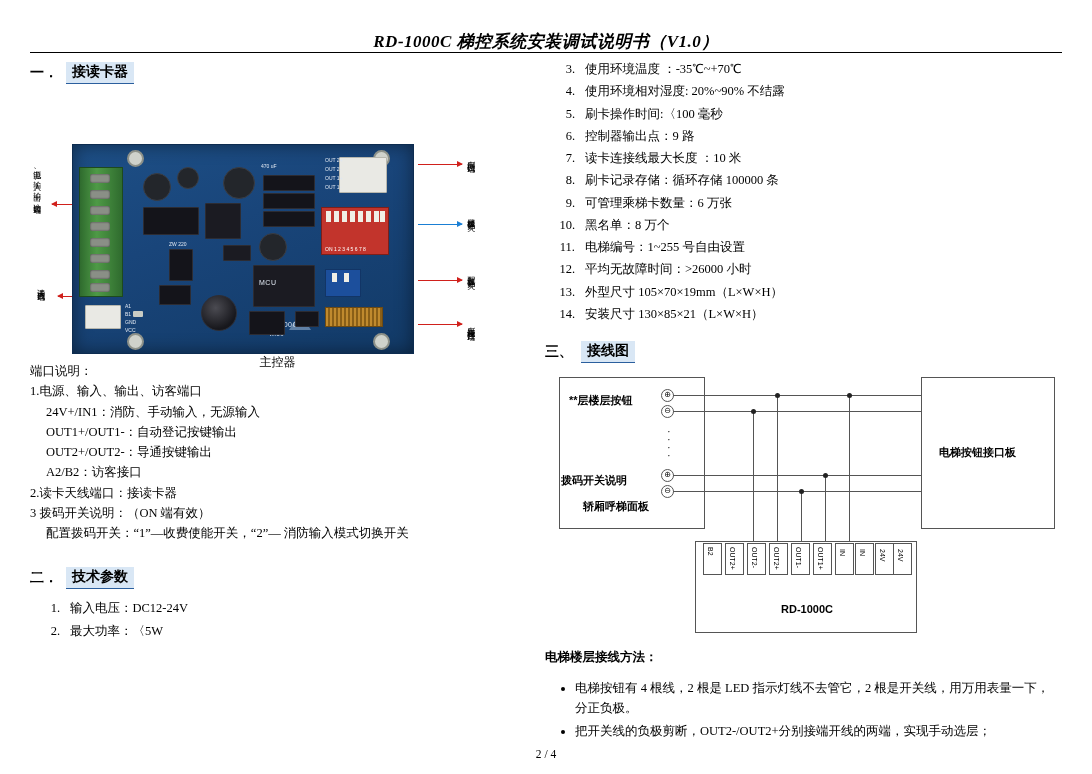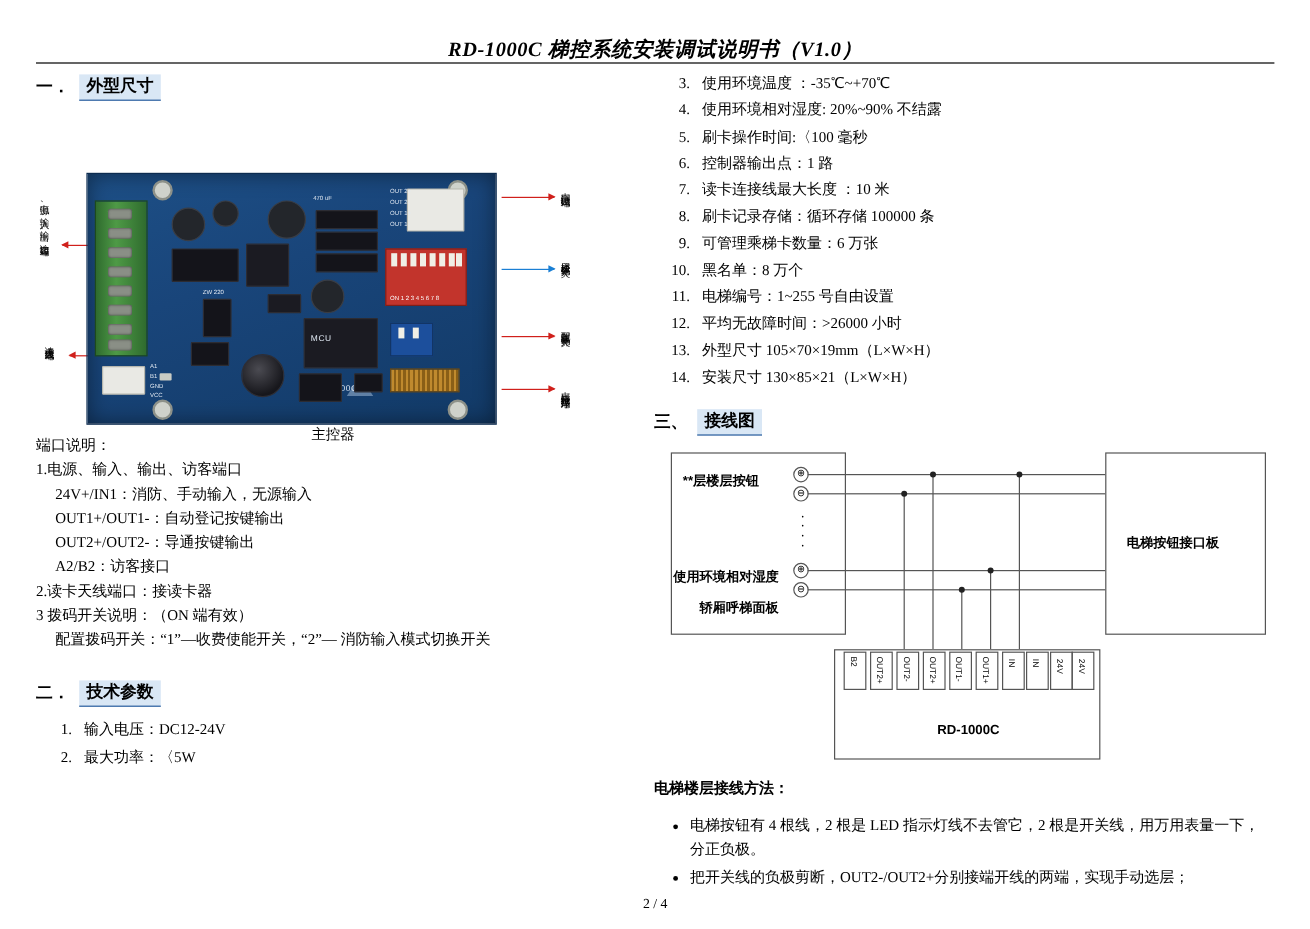--- a/index.html
+++ b/index.html
@@ -150,21 +150,21 @@
 
 <div class="page">
 
   <div class="doc-title">RD-1000C 梯控系统安装调试说明书（V1.0）</div>
   <div class="title-rule"></div>
 
   <div class="col-left">
 
     <div class="sec-head">
       <span class="sec-num">一．</span>
-      <span class="sec-name">外型尺寸</span>
+      <span class="sec-name">接读卡器</span>
     </div>
 
     <div class="board-wrap">
 
       <div class="ann vert" style="left:2px;top:72px;">电源、输入、输出、访客端口</div>
       <div class="ann vert" style="left:6px;top:190px;">读卡天线端口</div>
       <div class="arrow left" style="left:22px;top:112px;width:32px;"></div>
       <div class="arrow left" style="left:28px;top:204px;width:26px;"></div>
 
       <div class="ann vert" style="left:436px;top:62px;">出厂测试端口</div>
@@ -295,21 +295,21 @@
       <li>
           <span class="n">4.</span>
           <span class="t">使用环境相对湿度: 20%~90% 不结露</span>
         </li>
       <li>
           <span class="n">5.</span>
           <span class="t">刷卡操作时间:〈100 毫秒</span>
         </li>
       <li>
           <span class="n">6.</span>
-          <span class="t">控制器输出点：1 路</span>
+          <span class="t">控制器输出点：9 路</span>
         </li>
       <li>
           <span class="n">7.</span>
           <span class="t">读卡连接线最大长度 ：10 米</span>
         </li>
       <li>
           <span class="n">8.</span>
           <span class="t">刷卡记录存储：循环存储 100000 条</span>
         </li>
       <li>
@@ -343,21 +343,21 @@
       <span class="sec-name">接线图</span>
     </div>
 
     <div class="wire-wrap">
 
       <div class="box" style="left:14px;top:6px;width:144px;height:150px;"></div>
       <div class="wlabel b" style="left:24px;top:22px;">**层楼层按钮</div>
       <div class="term-circ" style="left:116px;top:18px;">⊕</div>
       <div class="term-circ" style="left:116px;top:34px;">⊖</div>
 
-      <div class="wlabel b" style="left:16px;top:102px;">使用环境相对湿度</div>
+      <div class="wlabel b" style="left:16px;top:102px;">拨码开关说明</div>
       <div class="term-circ" style="left:116px;top:98px;">⊕</div>
       <div class="term-circ" style="left:116px;top:114px;">⊖</div>
 
       <div class="wlabel b" style="left:38px;top:128px;">轿厢呼梯面板</div>
 
       <div style="position:absolute;left:122px;top:56px;font-size:11px;line-height:8px;">·<br>·<br>·<br>·</div>
 
       <div class="box" style="left:376px;top:6px;width:132px;height:150px;"></div>
       <div class="wlabel b" style="left:394px;top:74px;">电梯按钮接口板</div>
 

